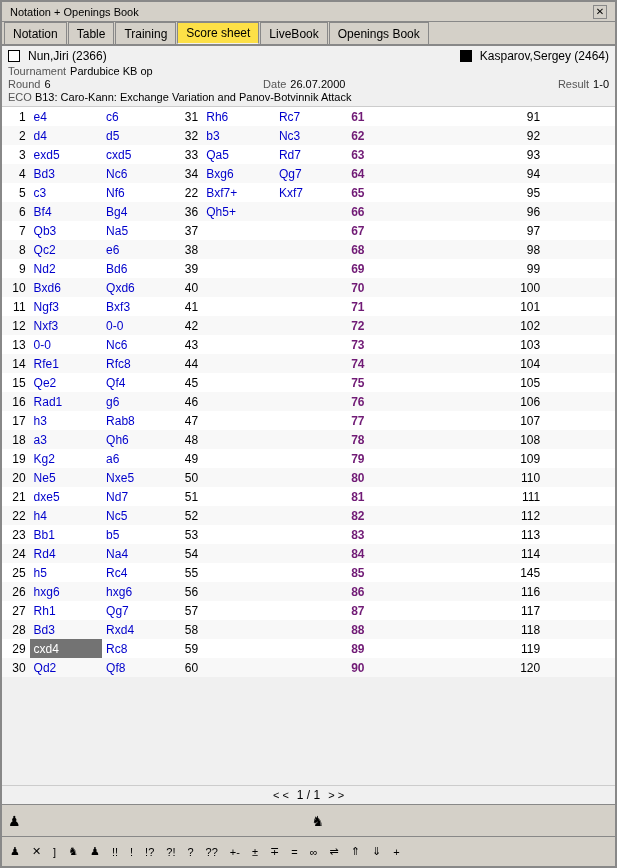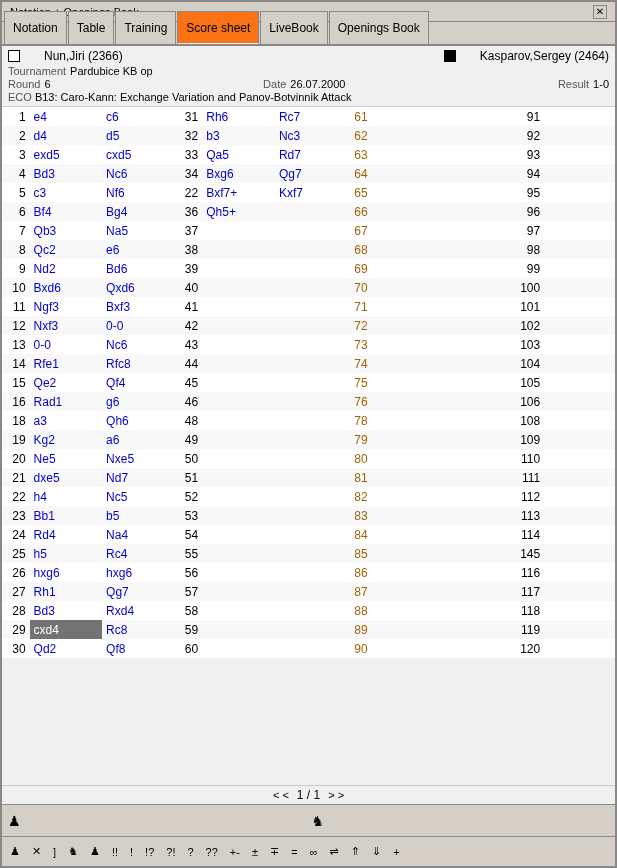--- a/index.html
+++ b/index.html
@@ -5,44 +5,44 @@
     * { margin: 0; padding: 0; box-sizing: border-box; }
     body { font-family: 'Arial', sans-serif; font-size: 12px; background: #c0c0c0; width: 617px; height: 868px; overflow: hidden; }
     
     .window { width: 617px; height: 868px; background: #f0f0f0; border: 2px solid #888; display: flex; flex-direction: column; }
     
     .title-bar { background: #d4d0c8; padding: 2px 8px; display: flex; justify-content: space-between; align-items: center; border-bottom: 1px solid #888; height: 20px; }
     .title-text { font-size: 11px; color: #000; }
     .title-close { width: 14px; height: 14px; background: #d4d0c8; border: 1px solid #888; display: flex; align-items: center; justify-content: center; font-size: 10px; cursor: pointer; }
     
     .tab-bar { display: flex; background: #d4d0c8; border-bottom: 2px solid #888; height: 24px; align-items: flex-end; padding-left: 2px; }
-    .tab { padding: 2px 8px; font-size: 12px; border: 1px solid #888; border-bottom: none; background: #d4d0c8; cursor: pointer; height: 33px; display: flex; align-items: center; margin-right: 1px; }
-    .tab.active { background: #f97316; border-bottom: 1px solid #f0f0f0; font-weight: normal; }
+    .tab { padding: 2px 8px; font-size: 12px; border: 1px solid #888; border-bottom: none; background: #d4d0c8; cursor: pointer; height: 22px; display: flex; align-items: center; margin-right: 1px; }
+    .tab.active { background: #fde047; border-bottom: 1px solid #f0f0f0; font-weight: normal; }
     
     .game-header { background: #f0f0f0; padding: 3px 6px; border-bottom: 1px solid #ccc; }
-    .player-row { display: flex; align-items: center; gap: 24px; margin-bottom: 2px; }
+    .player-row { display: flex; align-items: center; gap: 8px; margin-bottom: 2px; }
     .white-box { width: 12px; height: 12px; border: 1px solid #000; background: #fff; display: inline-block; }
     .black-box { width: 12px; height: 12px; border: 1px solid #000; background: #000; display: inline-block; }
     .player-name { font-size: 12px; }
     .info-row { display: flex; gap: 4px; align-items: center; font-size: 11px; margin-bottom: 1px; }
     .info-label { color: #555; }
     .eco-row { font-size: 11px; color: #000; }
     
     .moves-table { width: 100%; border-collapse: collapse; font-size: 12px; }
     .moves-table tr { height: 19px; }
     .moves-table tr:nth-child(even) { background: #f8f8f8; }
     .moves-table tr:nth-child(odd) { background: #ffffff; }
     .moves-table td { padding: 0 4px; vertical-align: middle; }
     .move-num { color: #000; width: 28px; text-align: right; padding-right: 6px; }
     .move-white { color: #0000cc; width: 75px; cursor: pointer; margin-left: 28px; }
     .move-black { color: #0000cc; width: 75px; cursor: pointer; }
     .col-num2 { color: #000; width: 28px; text-align: right; padding-right: 6px; }
     .col-w2 { color: #0000cc; width: 75px; }
     .col-b2 { color: #0000cc; width: 75px; }
-    .col-num3 { color: #a16207; width: 28px; text-align: center; padding-right: 6px; }
+    .col-num3 { color: #701a75; width: 28px; text-align: left; padding-right: 6px; font-weight: bold; }
     .col-w3 { color: #0000cc; width: 75px; }
     .col-b3 { color: #0000cc; width: 75px; }
     .col-num4 { color: #000; width: 28px; text-align: right; padding-right: 6px; }
     .col-w4 { color: #0000cc; width: 75px; }
     
     .pagination { display: flex; justify-content: center; align-items: center; padding: 2px; background: #f0f0f0; border-top: 1px solid #ccc; font-size: 12px; gap: 8px; }
     .page-nav { cursor: pointer; color: #000; font-size: 11px; }
     
     .bottom-icons { background: #d4d0c8; border-top: 1px solid #888; padding: 3px 6px; display: flex; align-items: center; gap: 6px; height: 32px; }
     .bottom-icon { font-size: 14px; color: #000; }
@@ -309,20 +309,33 @@
               <td class="col-num2">46</td>
               <td class="col-w2"></td>
               <td class="col-b2"></td>
               <td class="col-num3">76</td>
               <td class="col-w3"></td>
               <td class="col-b3"></td>
               <td class="col-num4">106</td>
               <td class="col-w4"></td>
             </tr>
             <tr>
+              <td class="move-num">17</td>
+              <td class="move-white">h3</td>
+              <td class="move-black">Rab8</td>
+              <td class="col-num2">47</td>
+              <td class="col-w2"></td>
+              <td class="col-b2"></td>
+              <td class="col-num3">77</td>
+              <td class="col-w3"></td>
+              <td class="col-b3"></td>
+              <td class="col-num4">107</td>
+              <td class="col-w4"></td>
+            </tr>
+            <tr>
               <td class="move-num">18</td>
               <td class="move-white">a3</td>
               <td class="move-black">Qh6</td>
               <td class="col-num2">48</td>
               <td class="col-w2"></td>
               <td class="col-b2"></td>
               <td class="col-num3">78</td>
               <td class="col-w3"></td>
               <td class="col-b3"></td>
               <td class="col-num4">108</td>

